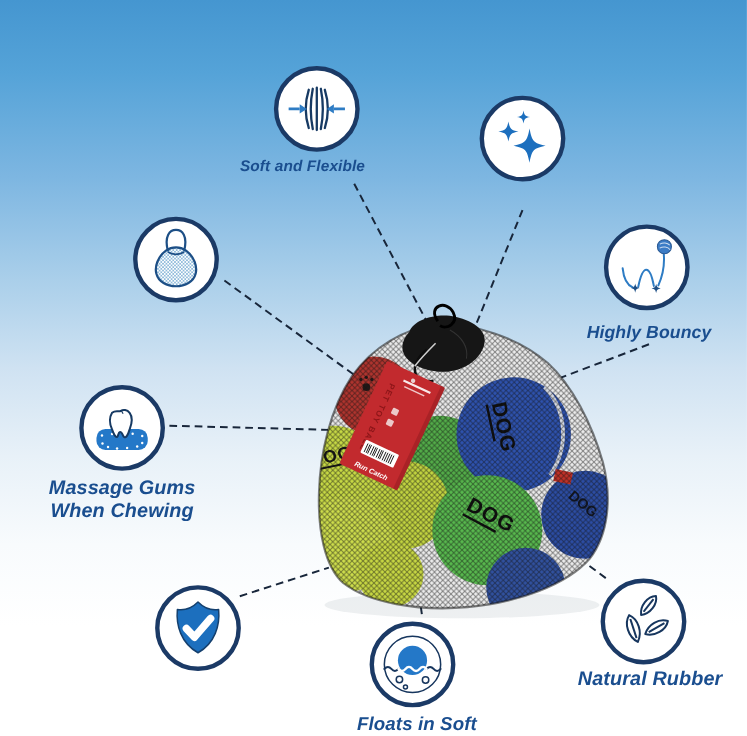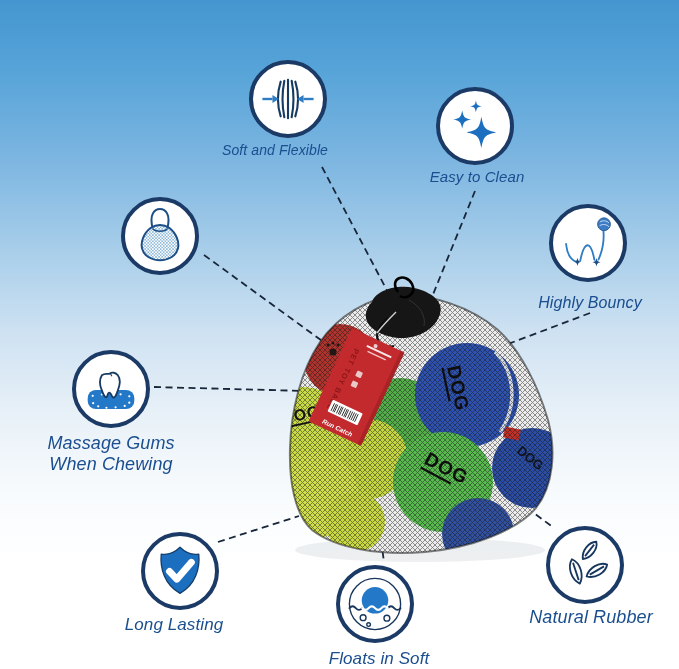--- a/index.html
+++ b/index.html
@@ -11,21 +11,21 @@
       #cfe2f2 50%, #e8f1f8 62%, #f8fbfd 74%, #ffffff 85%, #ffffff 100%);
   }
   .callout{
     position:absolute;width:78px;height:78px;border-radius:50%;
     background:#ffffff;border:4px solid #1b3a66;box-sizing:border-box;
     display:flex;align-items:center;justify-content:center;
   }
   .callout svg{width:64px;height:64px;}
   .label{
     position:absolute;width:240px;text-align:center;
-    color:#1a4e8f;font-weight:normal;font-style:italic;
+    color:#1a4e8f;font-weight:bold;font-style:italic;
     line-height:1.15;letter-spacing:0.1px;
   }
   .art{position:absolute;left:0;top:0;}
 </style>
 </head>
 <body>
 
 <div class="canvas">
 
   <svg class="art" width="679" height="669" viewBox="0 0 679 669">
@@ -133,21 +133,20 @@
 
   <div class="callout" style="left:436px;top:87px">
     <svg viewBox="0 0 70 70">
       <g fill="#1c6fbe">
         <path d="M42,25 C44.5,38 46,39.5 58,42 C46,44.5 44.5,46 42,59 C39.5,46 38,44.5 26,42 C38,39.5 39.5,38 42,25 Z"></path>
         <path d="M21,18 C22.5,25.5 23.5,26.5 31,28 C23.5,29.5 22.5,30.5 21,38 C19.5,30.5 18.5,29.5 11,28 C18.5,26.5 19.5,25.5 21,18 Z"></path>
         <path d="M36,7 C37,12 37.5,12.5 42.5,13.5 C37.5,14.5 37,15 36,20 C35,15 34.5,14.5 29.5,13.5 C34.5,12.5 35,12 36,7 Z"></path>
       </g>
     </svg>
   </div>
-  <div class="label" style="left:357px;top:168px;font-size:15px">Easy to Clean</div>
 
   <div class="callout" style="left:121px;top:197px">
     <svg viewBox="0 0 70 70">
       <defs>
         <pattern id="carrymesh" width="3.4" height="3.4" patternUnits="userSpaceOnUse">
           <path d="M0,3.4 L3.4,0 M0,0 L3.4,3.4" stroke="#5f9ccb" stroke-width="0.6" fill="none"></path>
         </pattern>
       </defs>
       <path d="M27,27 C23,11 29,5.5 35,5.5 C41,5.5 47,11 43,27" stroke="#1d4f86" stroke-width="2.2" fill="none"></path>
       <path d="M25,26 C17,32 13.5,42 15.5,49 C17.5,57 26,61.5 35,61.5 C44,61.5 52.5,57 54.5,49 C56.5,42 53,32 45,26 C39,21.8 31,21.8 25,26 Z" fill="url(#carrymesh)" stroke="#1d4f86" stroke-width="2.2" stroke-linejoin="round"></path>
@@ -196,21 +195,20 @@
     <div>When Chewing</div>
   </div>
 
   <div class="callout" style="left:141px;top:532px">
     <svg viewBox="0 0 70 70">
       <path d="M35,9 C41,15 49,17.5 55.5,16.5 C57,32 52,50 35,59.5 C18,50 13,32 14.5,16.5 C21,17.5 29,15 35,9 Z" fill="#1c6fbe" stroke="#15406e" stroke-width="1.5" stroke-linejoin="round"></path>
       <path d="M23.5,35.5 L31.5,44 L47.5,25.5" stroke="#ffffff" stroke-width="7.5" stroke-linecap="round" stroke-linejoin="round" fill="none"></path>
     </svg>
   </div>
   <div class="label" style="left:54px;top:615px;font-size:17px">
-    <div>Long Lasting</div>
   </div>
 
   <div class="callout" style="left:336px;top:565px">
     <svg viewBox="0 0 70 70">
       <circle cx="35" cy="35" r="28" fill="none" stroke="#17365e" stroke-width="1.5"></circle>
       <circle cx="35" cy="31" r="14.5" fill="#2478c8"></circle>
       <path d="M7,39.5 Q10.5,35.5 14,39.5 T21,39.5" stroke="#17365e" stroke-width="2" fill="none" stroke-linecap="round"></path>
       <path d="M49,39.5 Q52.5,35.5 56,39.5 T63,39.5" stroke="#17365e" stroke-width="2" fill="none" stroke-linecap="round"></path>
       <path d="M21,39.5 Q24.5,43.5 28,39.5 T35,39.5 T42,39.5 T49,39.5" stroke="#ffffff" stroke-width="2.4" fill="none" stroke-linecap="round"></path>
       <g fill="none" stroke="#17365e" stroke-width="1.5">

